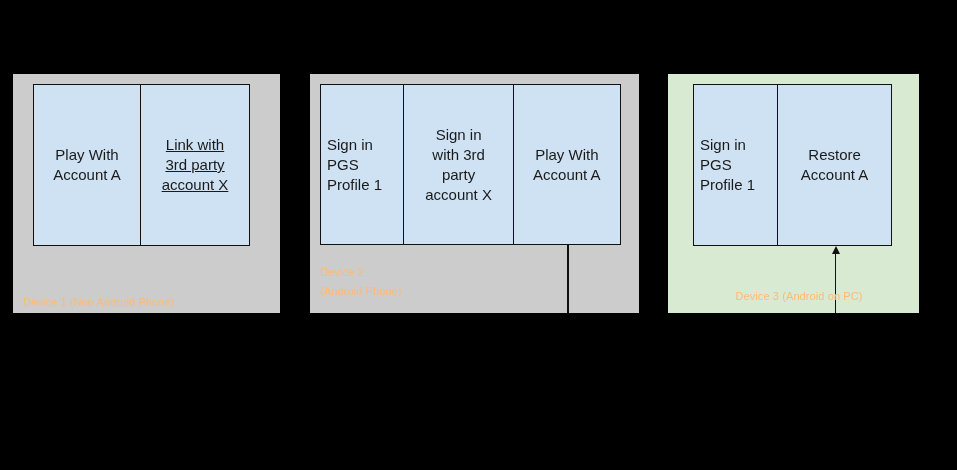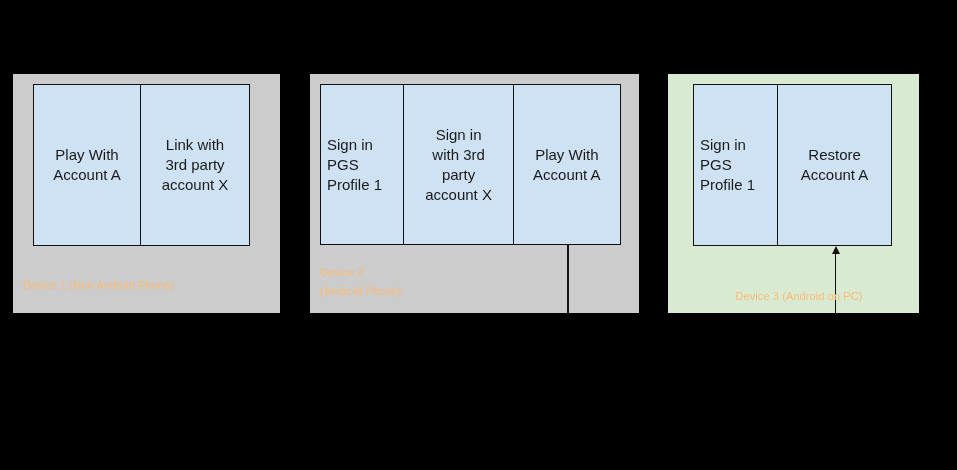--- a/index.html
+++ b/index.html
@@ -74,27 +74,27 @@
 
 <div id="canvas">
 
   <div class="device" style="left:13px; top:74px; width:267px; height:239px; background:#cccccc;">
   </div>
   <div class="cells" style="left:33px; top:84px; width:217px; height:162px;">
     <div class="cell" style="width:108px;">
       <span class="cell-text">Play With
 Account A</span>
     </div>
-    <div class="cell" style="width:109px;">
+    <div class="cell" style="width:109px;text-decoration:underline;">
       <span class="cell-text">Link with
 3rd party
 account X</span>
     </div>
   </div>
-  <div class="device-label" style="left:23px; top:276px; width:250px;">Device 1 (Non Android Phone)</div>
+  <div class="device-label" style="left:23px; top:293px; width:250px;">Device 1 (Non Android Phone)</div>
 
   <div class="device" style="left:310px; top:74px; width:329px; height:239px; background:#cccccc;">
   </div>
   <div class="cells" style="left:320px; top:84px; width:301px; height:161px;">
     <div class="cell align-left" style="width:84px;">
       <span class="cell-text">Sign in
 PGS
 Profile 1</span>
     </div>
     <div class="cell" style="width:110px;">

